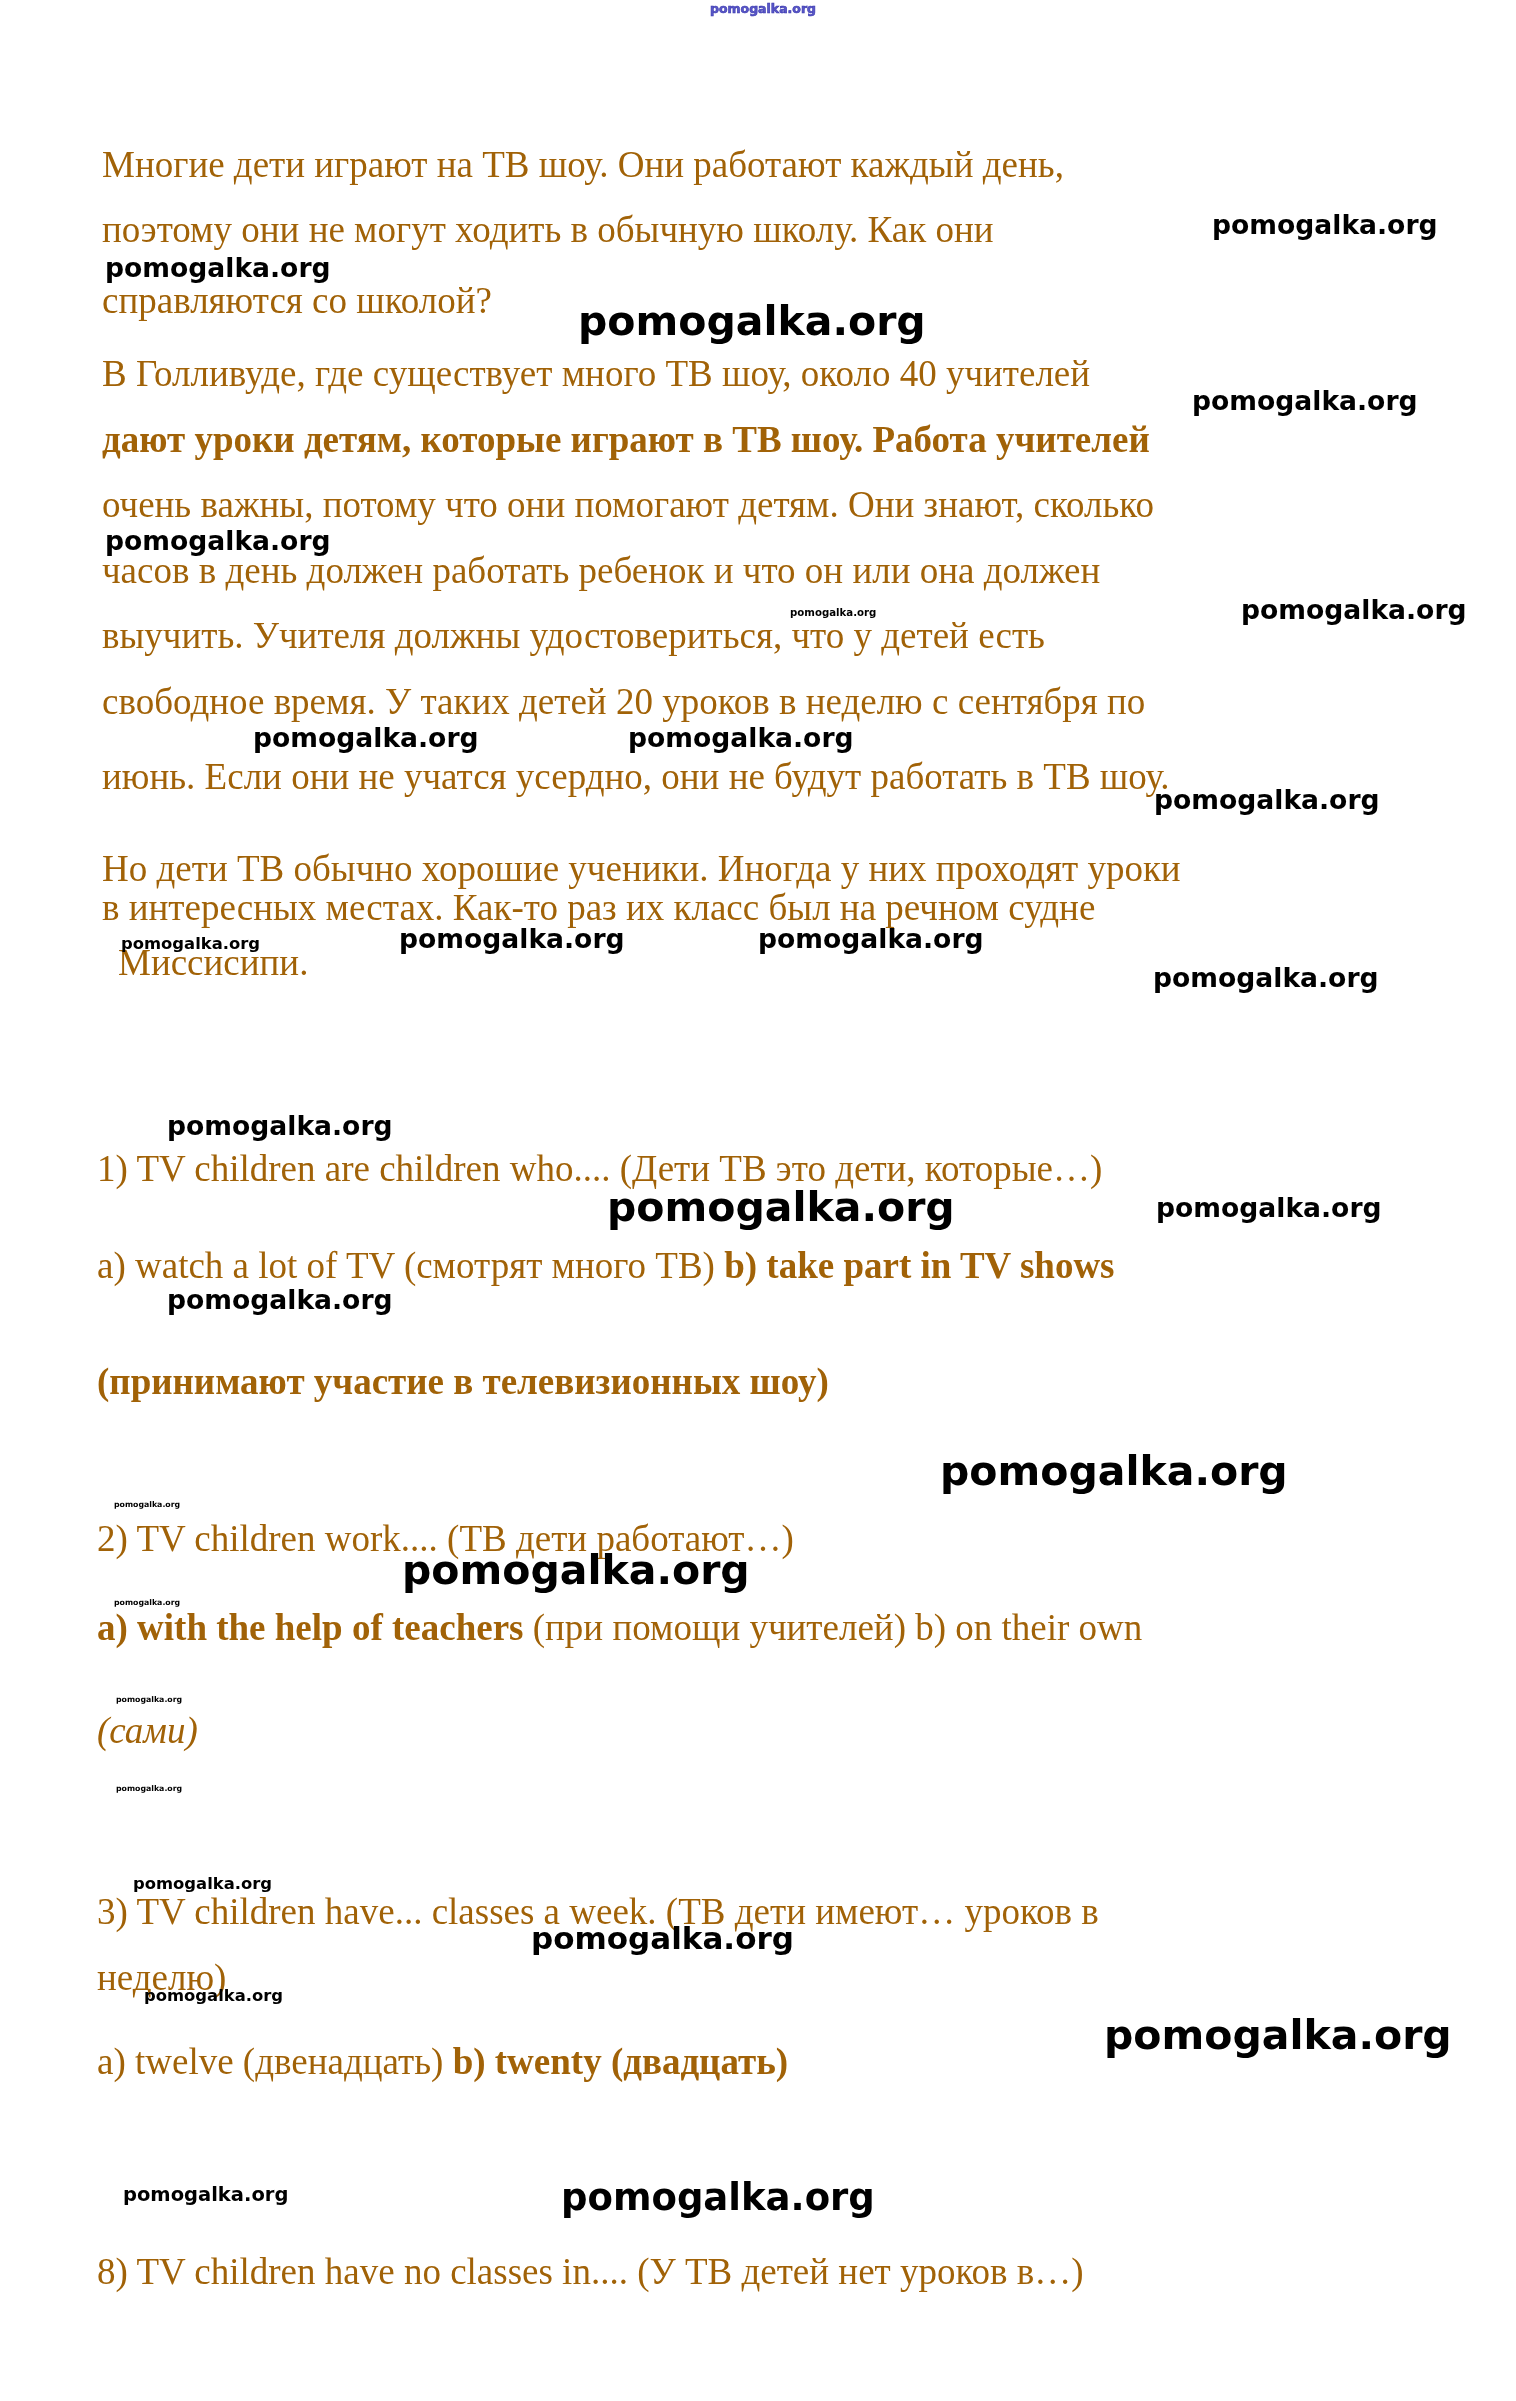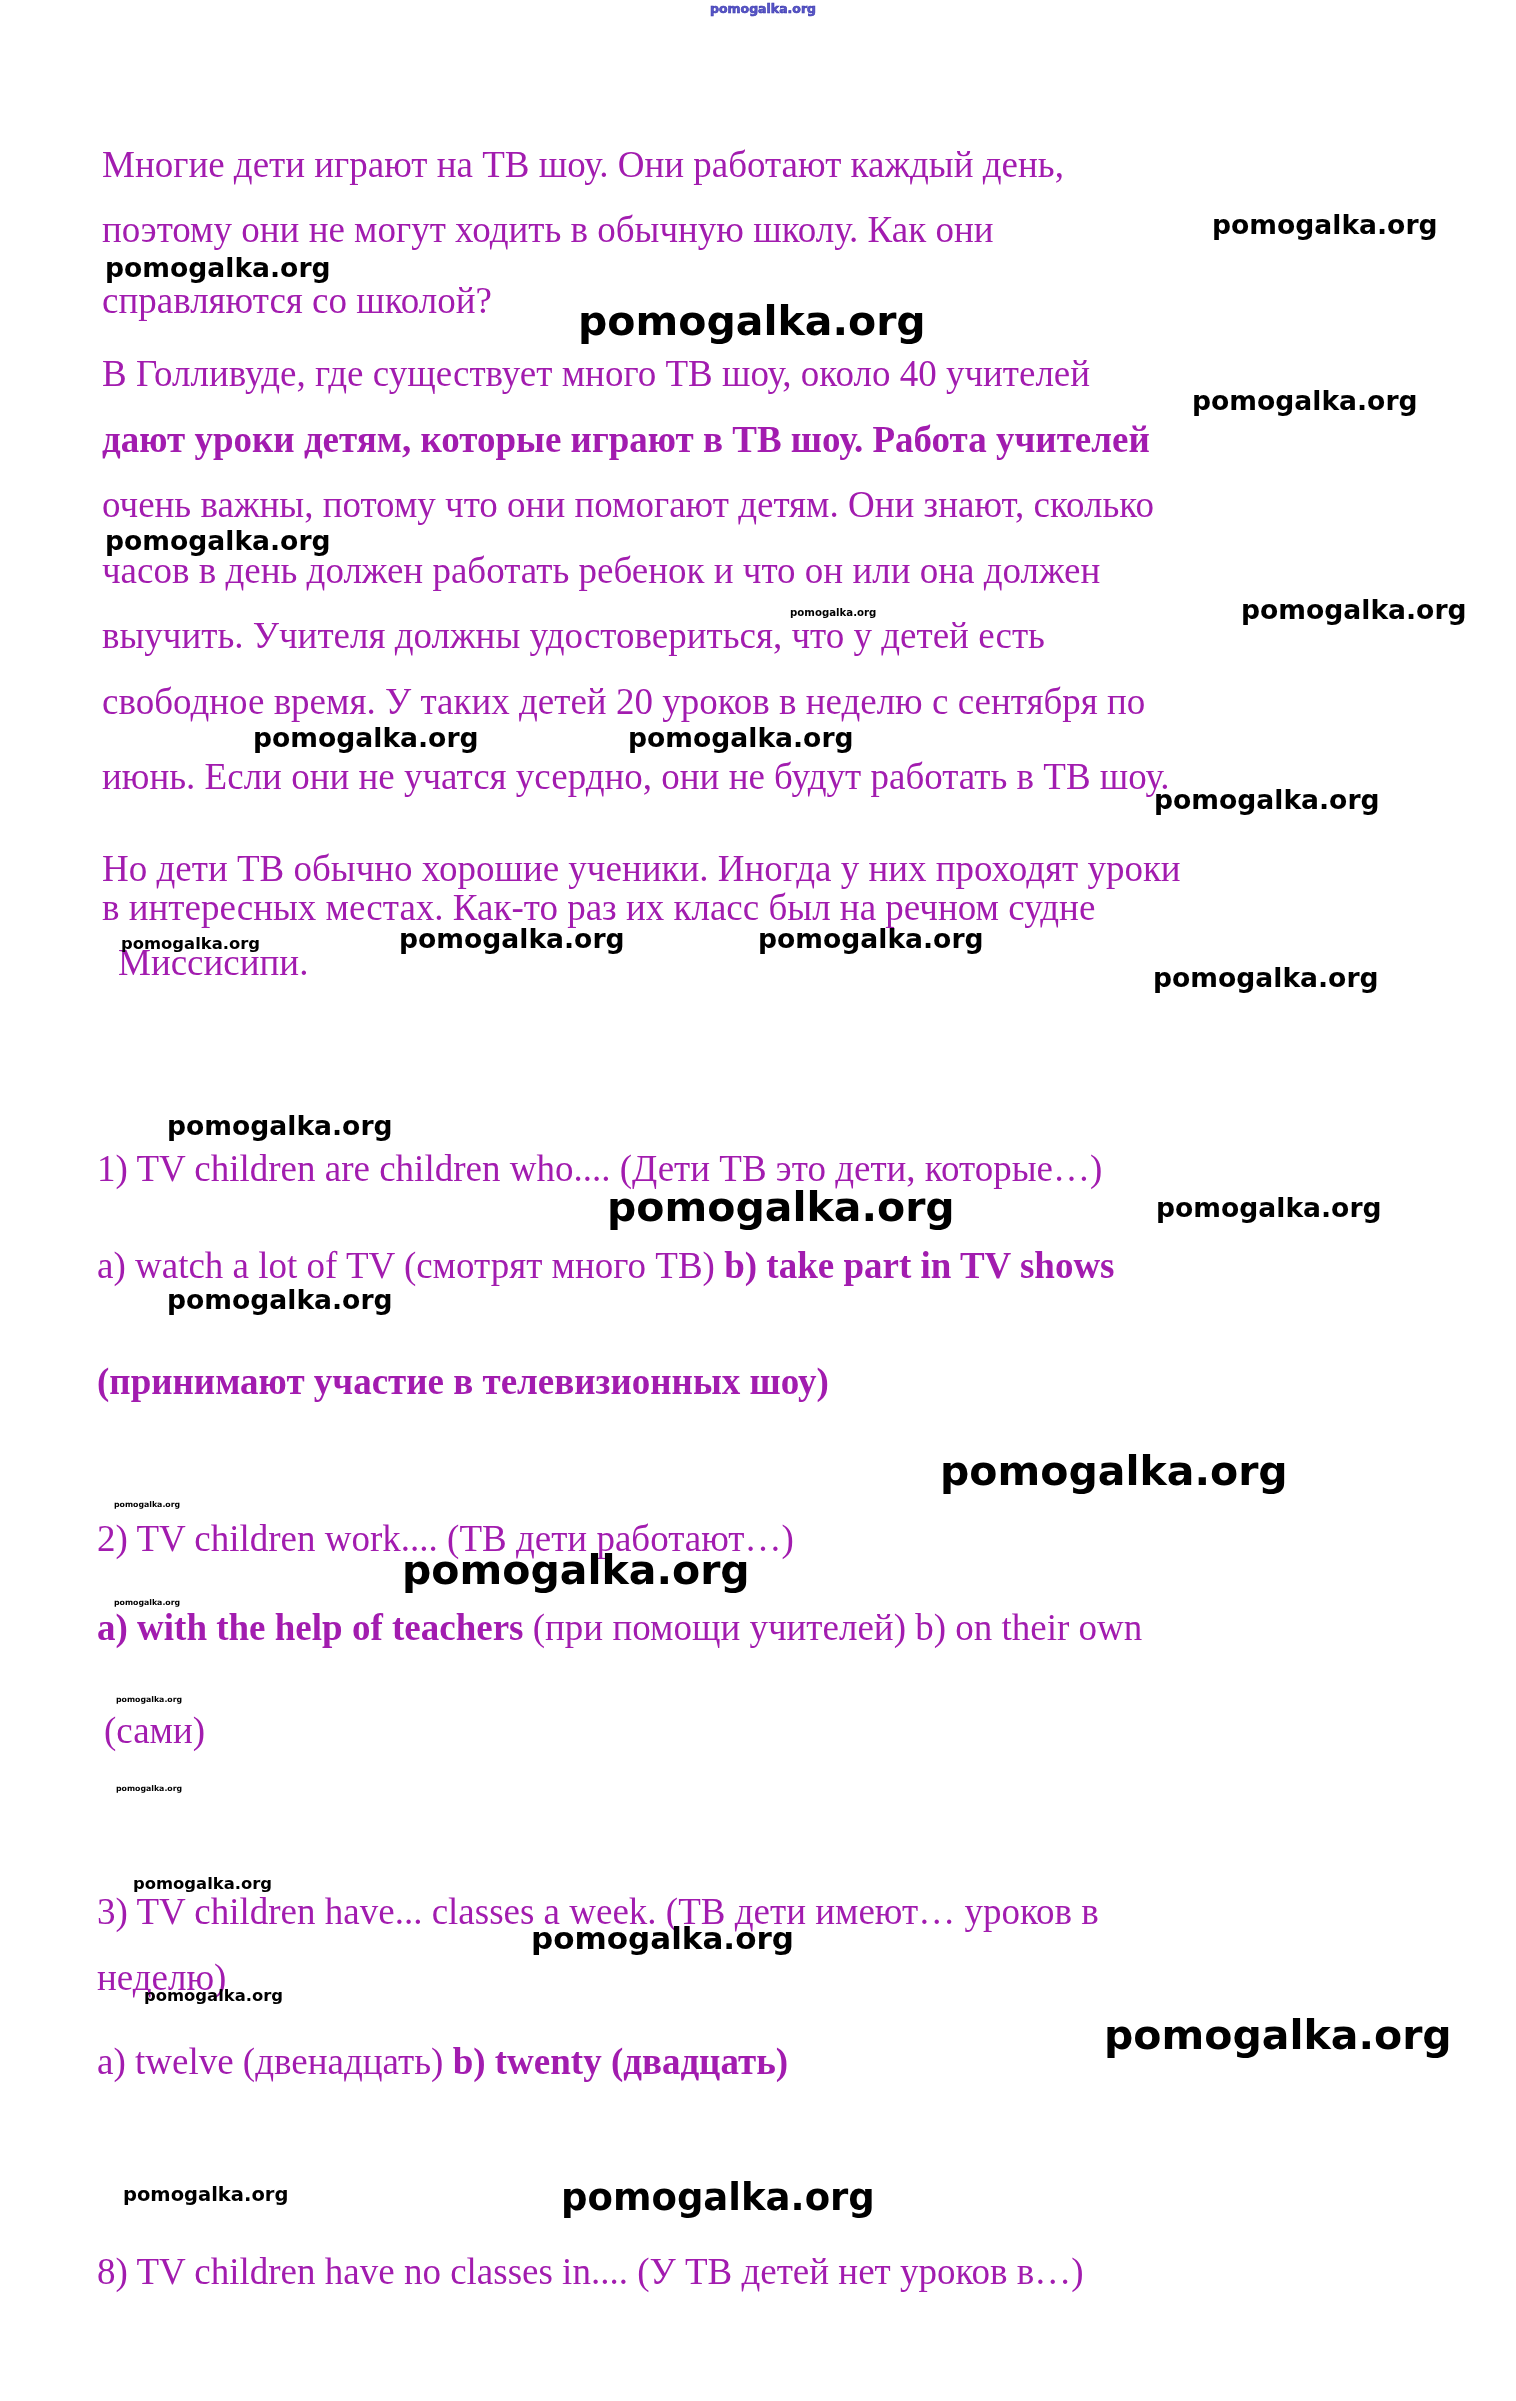--- a/index.html
+++ b/index.html
@@ -14,21 +14,21 @@
     background: #ffffff;
     overflow: hidden;
     font-family: "Liberation Serif", "DejaVu Serif", serif;
   }
   .text-line {
     position: absolute;
     white-space: nowrap;
     font-family: "Liberation Serif", "DejaVu Serif", serif;
     font-size: 37px;
     line-height: 1.12;
-    color: #a21caf;
+    color: #a16207;
     letter-spacing: 0px;
     text-align: center;
   }
   .text-line .seg-bold {
     font-weight: bold;
   }
   .wm {
     position: absolute;
     white-space: nowrap;
     font-family: "DejaVu Sans", "Liberation Sans", sans-serif;
@@ -60,21 +60,21 @@
       <div class="text-line" style="left: 102px; top: 822px; margin-top: 26px;"><span class="seg-regular">Но дети ТВ обычно хорошие ученики. Иногда у них проходят уроки</span></div>
       <div class="text-line" style="left: 102px; top: 887px;"><span class="seg-regular">в интересных местах. Как-то раз их класс был на речном судне</span></div>
       <div class="text-line" style="left: 102px; top: 942px; margin-left: 16px;"><span class="seg-regular">Миссисипи.</span></div>
     </div>
   <div id="questions-layer">
       <div class="text-line" style="left: 97px; top: 1148px;"><span class="seg-regular">1) TV children are children who.... (Дети ТВ это дети, которые…)</span></div>
       <div class="text-line" style="left: 97px; top: 1245px;"><span class="seg-regular">a) watch a lot of TV (смотрят много ТВ) </span><span class="seg-bold">b) take part in TV shows</span></div>
       <div class="text-line" style="left: 97px; top: 1320px; margin-top: 41px;"><span class="seg-bold">(принимают участие в телевизионных шоу)</span></div>
       <div class="text-line" style="left: 97px; top: 1518px;"><span class="seg-regular">2) TV children work.... (ТВ дети работают…)</span></div>
       <div class="text-line" style="left: 97px; top: 1607px;"><span class="seg-bold">a) with the help of teachers</span><span class="seg-regular"> (при помощи учителей) b) on their own</span></div>
-      <div class="text-line" style="left: 104px; top: 1710px;"><span class="seg-regular">(сами)</span></div>
+      <div class="text-line" style="left: 97px; top: 1710px; font-style: italic;"><span class="seg-regular">(сами)</span></div>
       <div class="text-line" style="left: 97px; top: 1891px;"><span class="seg-regular">3) TV children have... classes a week. (ТВ дети имеют… уроков в</span></div>
       <div class="text-line" style="left: 97px; top: 1957px;"><span class="seg-regular">неделю)</span></div>
       <div class="text-line" style="left: 97px; top: 2041px;"><span class="seg-regular">a) twelve (двенадцать) </span><span class="seg-bold">b) twenty (двадцать)</span></div>
       <div class="text-line" style="left: 97px; top: 2251px;"><span class="seg-regular">8) TV children have no classes in.... (У ТВ детей нет уроков в…)</span></div>
     </div>
   <div id="watermark-layer">
       <div class="wm wm-blue" style="left: 710px; top: 3.1px; font-size: 12.5px;">pomogalka.org</div>
       <div class="wm" style="left: 1212px; top: 212px; font-size: 26.6px;">pomogalka.org</div>
       <div class="wm" style="left: 105px; top: 255px; font-size: 26.6px;">pomogalka.org</div>
       <div class="wm" style="left: 578px; top: 301px; font-size: 41px;">pomogalka.org</div>

